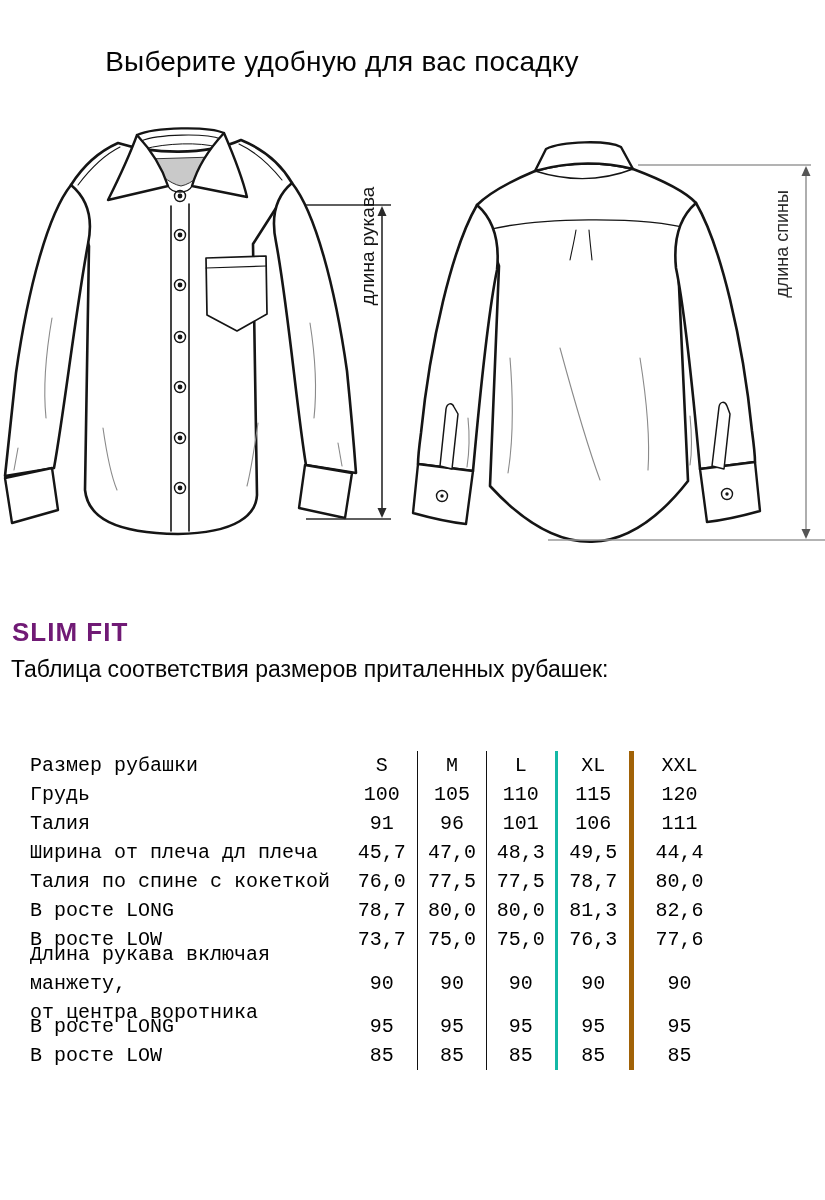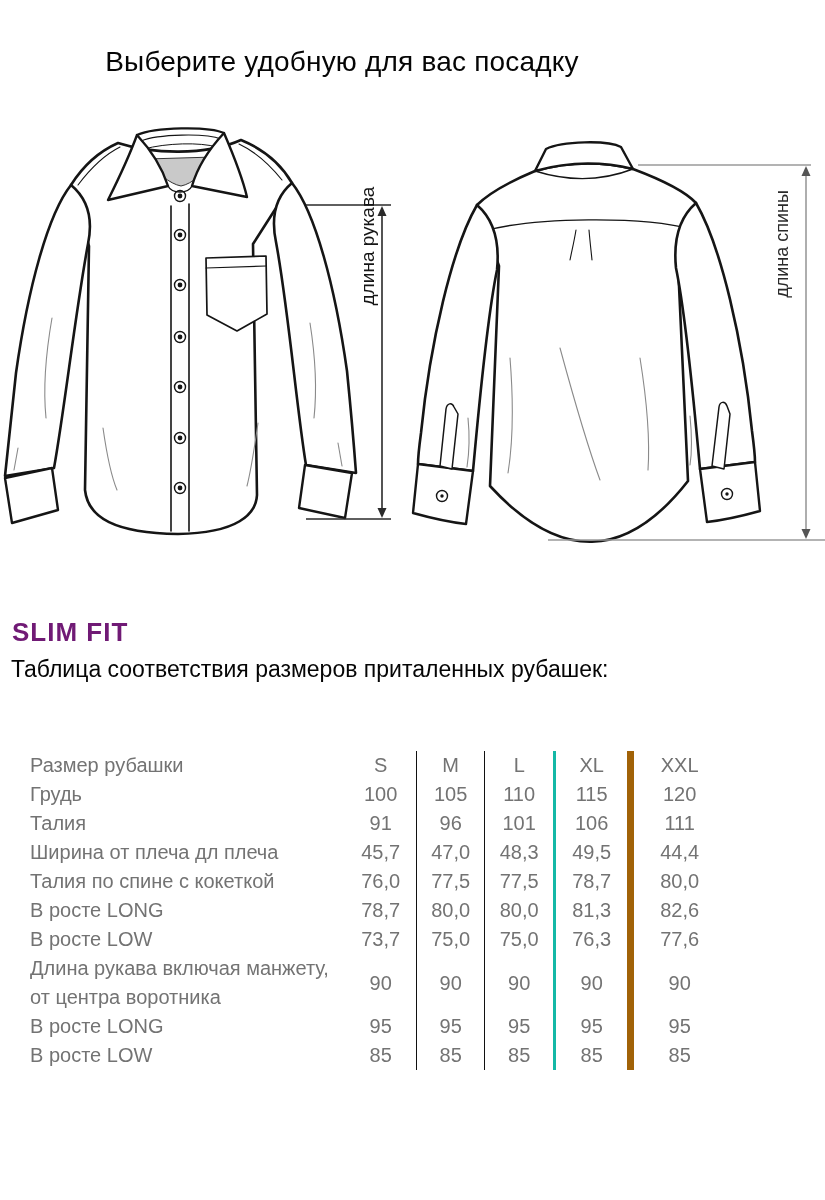--- a/index.html
+++ b/index.html
@@ -19,36 +19,36 @@
   .dim-label.front{left:268px;top:234px;}
   .dim-label.back{left:682px;top:232px;font-size:18px;color:#2b2b2b;}
   .fit-heading{
     position:absolute;left:12px;top:617px;font-size:26px;font-weight:900;
     letter-spacing:1px;color:#701a75;
   }
   .subtitle{
     position:absolute;left:11px;top:656px;font-size:23px;color:#050505;
   }
   .size-table{
-    position:absolute;left:30px;top:751px;width:682px;font-size:20px;color:#737373;
+    position:absolute;left:30px;top:751px;width:682px;font-size:20px;color:#000000;font-family:Liberation Mono, monospace;
   }
   .t-row{display:flex;align-items:stretch;height:29px;}
   .t-row.double{height:58px;}
   .t-label{
     width:327px;display:flex;align-items:center;text-align:left;
     white-space:pre-line;line-height:29px;
   }
   .t-cell{
     display:flex;align-items:center;justify-content:center;text-align:center;
   }
   .t-cell.c0{width:73px;}
   .t-cell.c1{width:70px;border-left:1px solid #111;}
   .t-cell.c2{width:70px;border-left:1px solid #111;}
   .t-cell.c3{width:74px;border-left:3px solid #14b8a6;}
-  .t-cell.c4{width:67px;border-left:7px solid #a16207;padding-left:13px;}
+  .t-cell.c4{width:67px;border-left:5px solid #a16207;padding-left:13px;}
 </style>
 </head>
 <body>
 
 <div class="stage">
 
   <div class="title">Выберите удобную для вас посадку</div>
 
   <svg class="diagram" viewBox="0 0 825 450" xmlns="http://www.w3.org/2000/svg">
 

